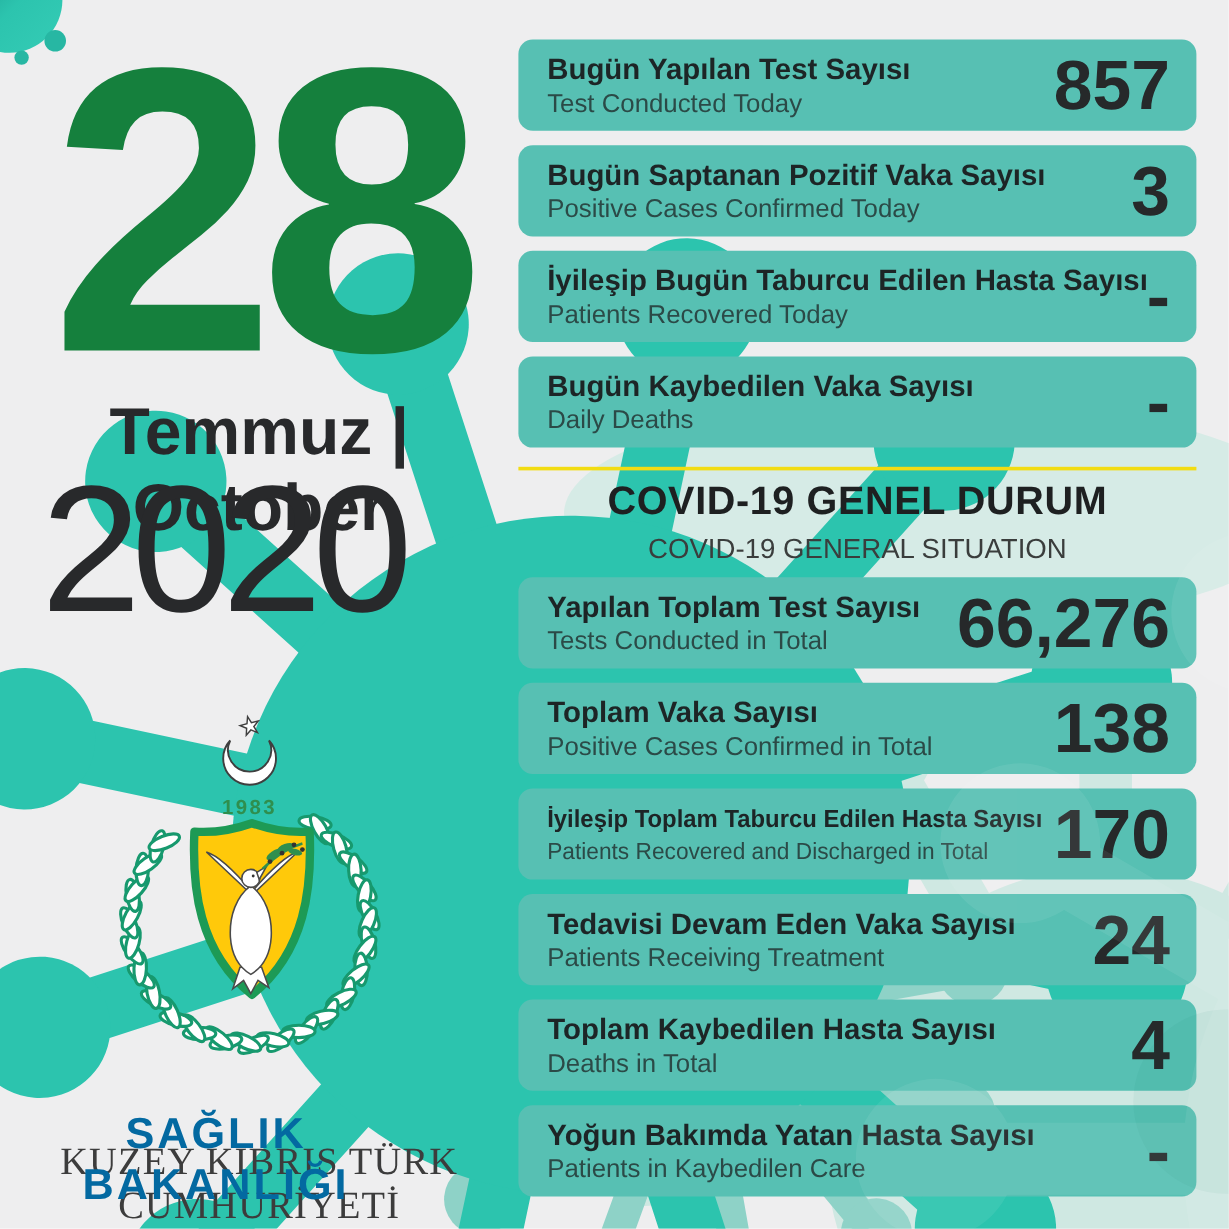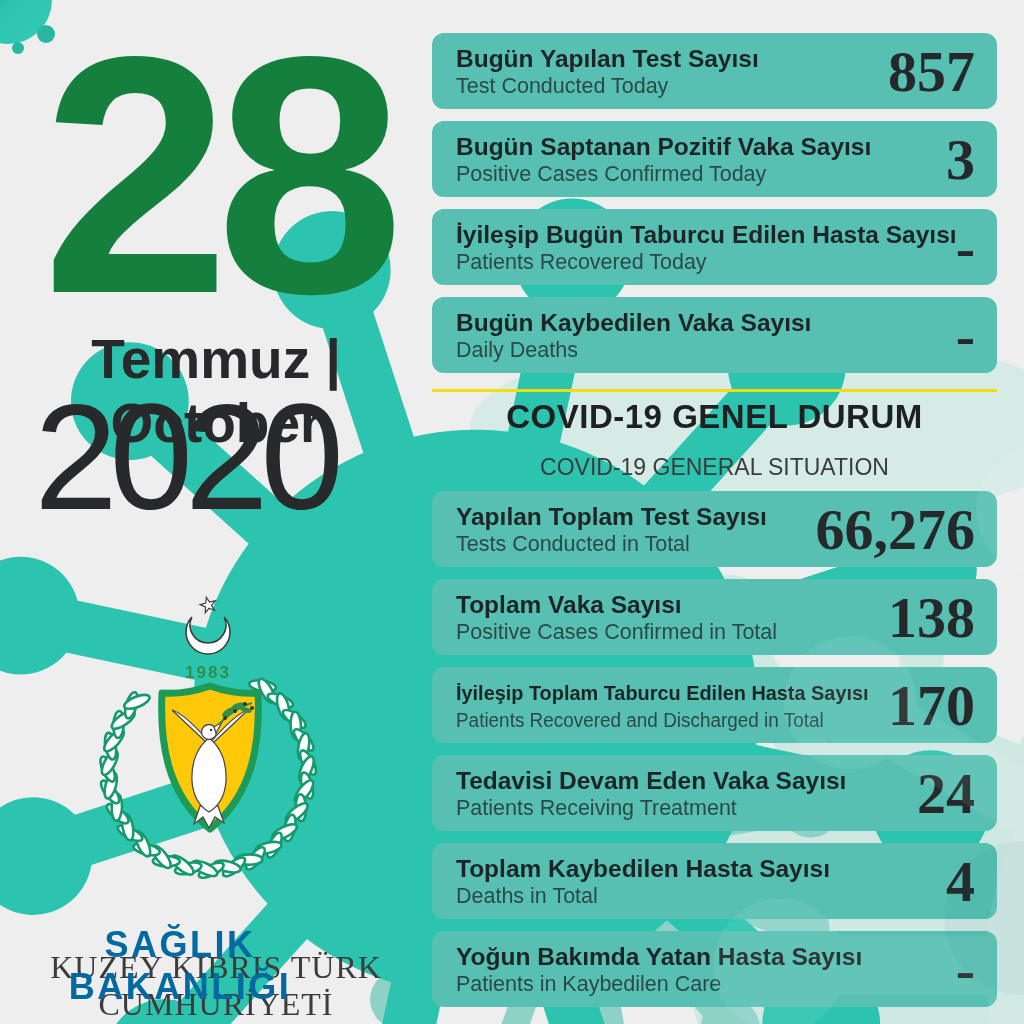--- a/index.html
+++ b/index.html
@@ -24,27 +24,27 @@
   .org-ministry{position:absolute;top:924px;left:0;width:360px;text-align:center;
        font-size:36px;font-weight:bold;letter-spacing:2.5px;color:#0369a1;}
 
   
   .right-col{left:432px;top:33px;width:565px;}
   .card{height:76px;border-radius:12px;background:#57c0b3;display:flex;align-items:center;
         margin-bottom:12px;padding:0 22px 0 24px;box-sizing:border-box;}
   .card-labels{flex:1;min-width:0;}
   .label-tr{font-size:24.5px;font-weight:bold;color:#1d2526;line-height:29px;white-space:nowrap;}
   .label-en{font-size:21.5px;color:#2b4a47;line-height:26px;white-space:nowrap;}
-  .card-value{font-size:58px;font-weight:bold;color:#26292a;margin-left:6px;flex-shrink:0;font-family:Liberation Serif, serif;}
+  .card-value{font-size:58px;font-weight:bold;color:#26292a;margin-left:6px;flex-shrink:0;}
   #total-cards .card:nth-child(3) .label-tr{font-size:20.5px;transform:scaleX(.97);transform-origin:left center;}
   #total-cards .card:nth-child(3) .label-en{font-size:19.5px;transform:scaleX(.97);transform-origin:left center;}
   .divider{height:3px;background:#f2dc12;margin-top:16px;}
   .section-head{position:relative;text-align:center;padding-top:6px;margin-bottom:10px;}
   .section-title{font-size:33px;font-weight:bold;color:#1e2021;line-height:38px;letter-spacing:.5px;}
-  .section-sub{font-size:23px;color:#3a3d3c;line-height:27px;margin-top:18px;text-align:center;}
+  .section-sub{font-size:23px;color:#3a3d3c;line-height:27px;margin-top:8px;text-align:center;}
 </style>
 </head>
 <body>
 
 <div class="poster">
 
   <svg class="deco deco-under" viewBox="0 0 1024 1024">
     <defs>
       <linearGradient id="vg" x1="0" y1="0" x2="1" y2="1">
         <stop offset="0" stop-color="#128c81"></stop>

